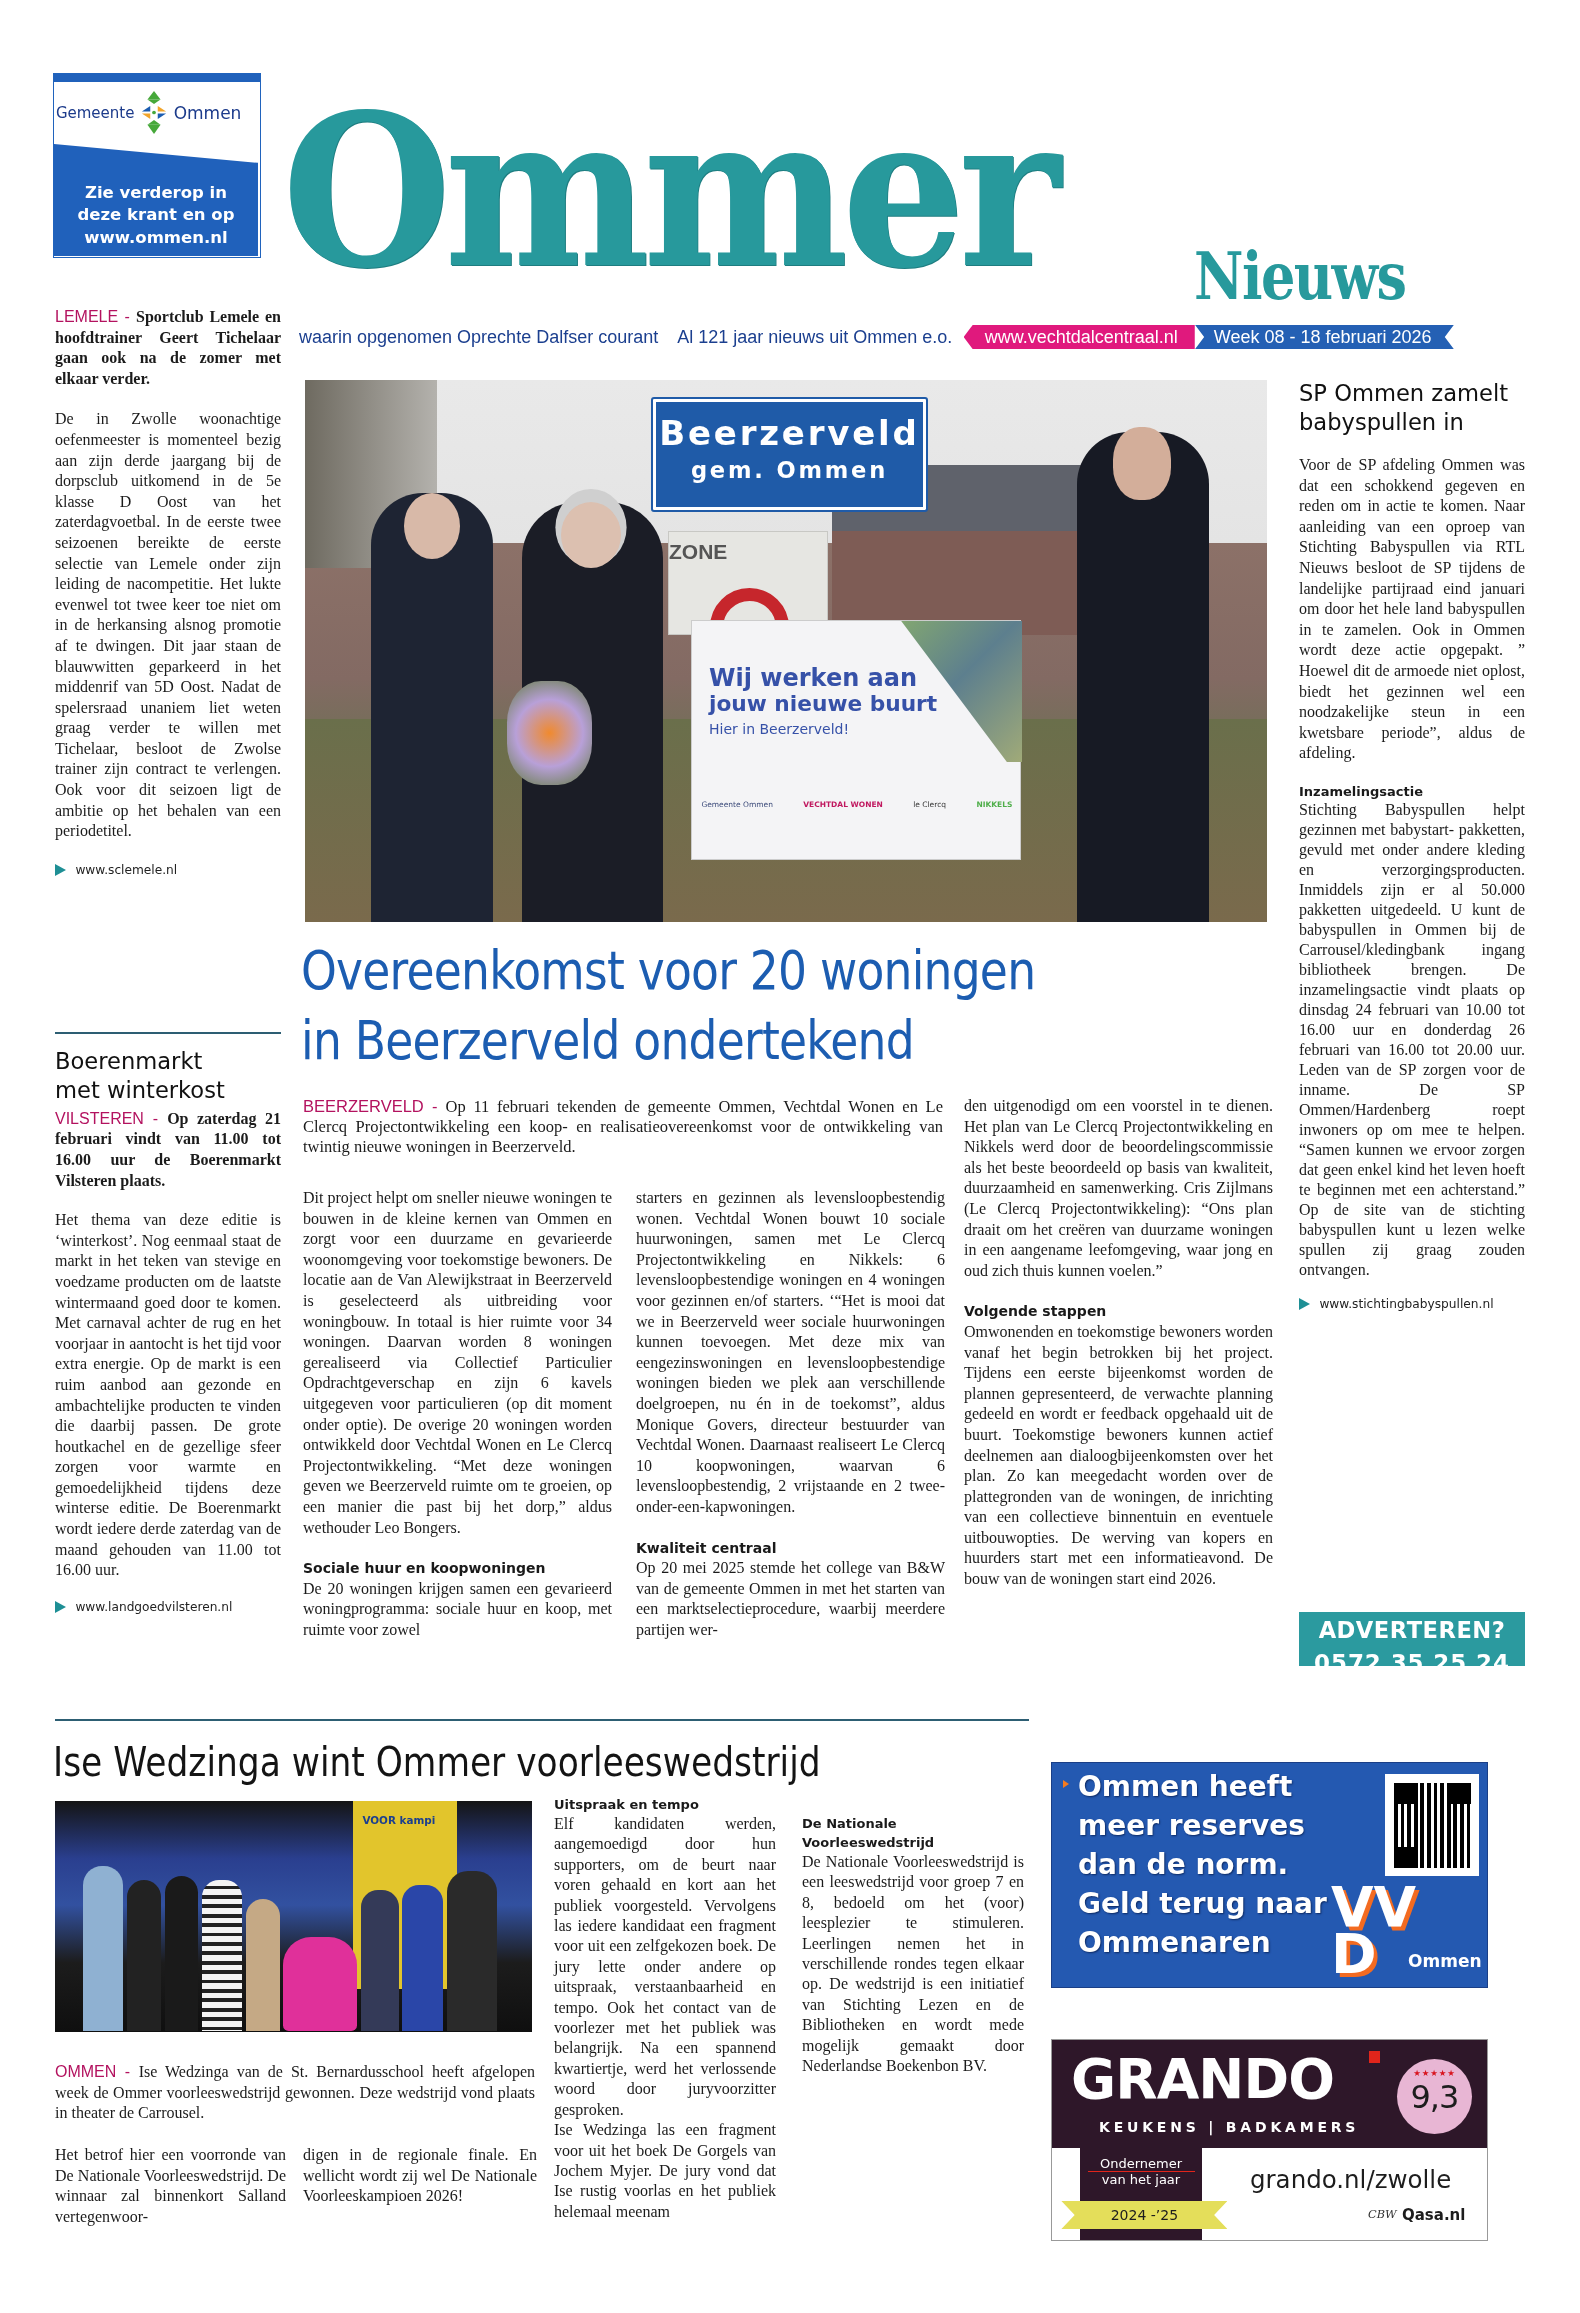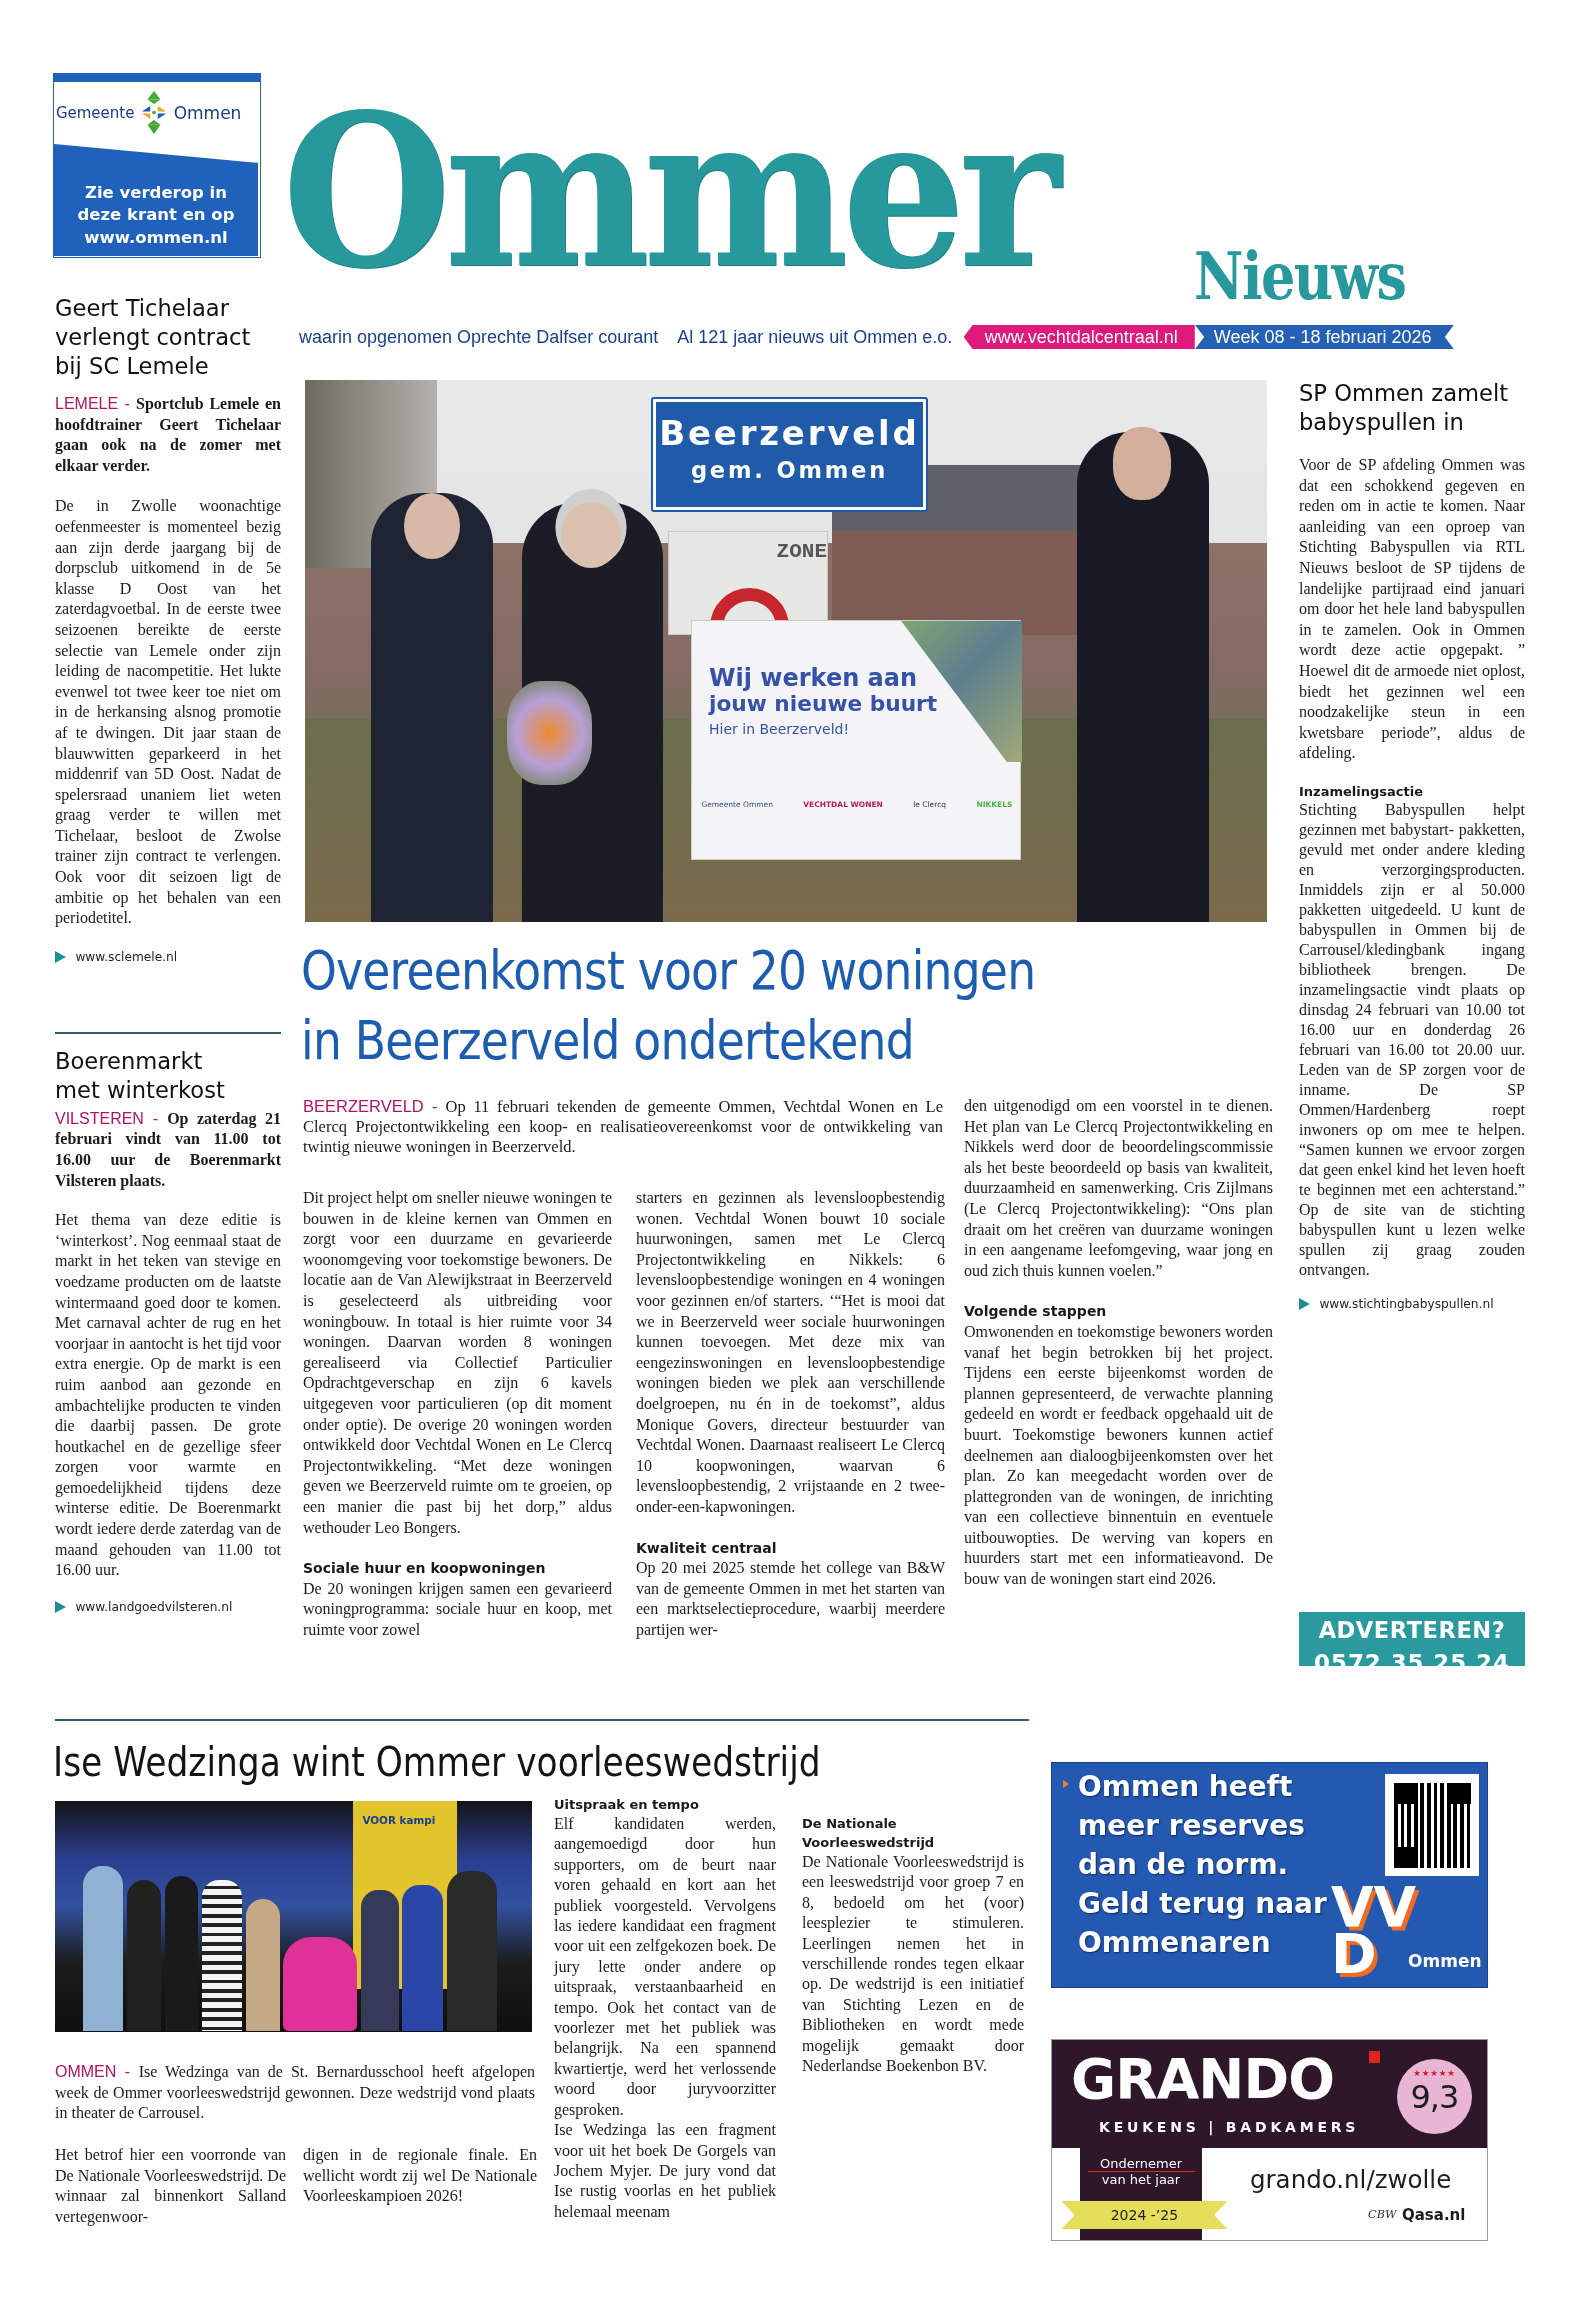--- a/index.html
+++ b/index.html
@@ -76,25 +76,20 @@
 <div class="abs mast-sub" style="left:1194px; top:243px;">Nieuws</div>
 
 <div class="abs" style="left:299px; top:323px; width:1234px; height:28px; display:flex; align-items:center;">
   <span class="tagline">waarin opgenomen Oprechte Dalfser courant</span>
   <span class="tagline" style="margin-left:19px;">Al 121 jaar nieuws uit Ommen e.o.</span>
   <span class="tag-pink" style="margin-left:11.3px;">www.vechtdalcentraal.nl</span>
   <span class="tag-blue" style="margin-left:0;">Week 08 - 18 februari 2026</span>
 </div>
 
 <div class="abs" style="left:55px; top:294px; width:226px;">
-  <div class="side-headline">
-    <div>Geert Tichelaar</div>
-    <div>verlengt contract</div>
-    <div>bij SC Lemele</div>
-  </div>
   <p class="body-text lead" style="margin-top:13px;">
     <span class="dateline">LEMELE - </span><span>Sportclub Lemele en hoofdtrainer Geert Tichelaar gaan ook na de zomer met elkaar verder.</span>
   </p>
   <p class="body-text" style="margin-top:20px;">De in Zwolle woonachtige oefenmeester is momenteel bezig aan zijn derde jaargang bij de dorpsclub uitkomend in de 5e klasse D Oost van het zaterdagvoetbal. In de eerste twee seizoenen bereikte de eerste selectie van Lemele onder zijn leiding de nacompetitie. Het lukte evenwel tot twee keer toe niet om in de herkansing alsnog promotie af te dwingen. Dit jaar staan de blauwwitten geparkeerd in het middenrif van 5D Oost. Nadat de spelersraad unaniem liet weten graag verder te willen met Tichelaar, besloot de Zwolse trainer zijn contract te verlengen. Ook voor dit seizoen ligt de ambitie op het behalen van een periodetitel.</p>
   <div class="link-row" style="margin-top:21px;">
     <span class="tri"></span>
     <span>www.sclemele.nl</span>
   </div>
 </div>
 
@@ -123,21 +118,21 @@
   <div class="abs" style="left:527px; top:151px; width:358px; height:104px; background:#7e5c55;"></div>
 
   <div class="abs" style="left:0; top:339px; width:962px; height:203px; background:linear-gradient(180deg,#6a6f4b,#7a6a4c);"></div>
 
   <div class="abs" style="left:348px; top:19px; width:273px; height:111px; background:#1f5ba8; border:3.8px solid #ffffff; outline:2.8px solid #1f5ba8; border-radius:1px; color:#fff; text-align:center; font-family:'DejaVu Sans',sans-serif; font-weight:bold;">
     <div style="font-size:34px; letter-spacing:2.8px; margin-top:11.3px;">Beerzerveld</div>
     <div style="font-size:22.6px; letter-spacing:2.8px; margin-top:3.8px;">gem. Ommen</div>
   </div>
 
   <div class="abs" style="left:363px; top:151px; width:160px; height:104px; background:#e6e6e2; border:1.9px solid #c8c8c4;">
-    <div style="font-family:Liberation Mono, monospace; font-weight:bold; color:#555; font-size:21px; text-align:right; margin-top:7.5px;">ZONE</div>
+    <div style="font-family:Liberation Sans, sans-serif; font-weight:bold; color:#555; font-size:21px; text-align:left; margin-top:7.5px;">ZONE</div>
     <div class="abs" style="left:41px; top:56px; width:79px; height:79px; border:13px solid #c6262c; border-radius:50%;"></div>
   </div>
 
   <div class="abs" style="left:66px; top:113px; width:122px; height:429px; background:#1e2433; border-radius:52px 52px 0 0;"></div>
   <div class="abs" style="left:99px; top:113px; width:56px; height:66px; background:#d8b9a8; border-radius:50%;"></div>
   <div class="abs" style="left:217px; top:122px; width:141px; height:420px; background:#1b1d26; border-radius:56px 56px 0 0;"></div>
   <div class="abs" style="left:256px; top:122px; width:60px; height:66px; background:#dcc0b0; border-radius:50%; box-shadow:0 -7.5px 0 5.6px #cfcfcf;"></div>
   <div class="abs" style="left:202px; top:301px; width:85px; height:104px; background:radial-gradient(circle,#f08a2e 0%,#b8a0d8 50%,#5e7a3b 100%); border-radius:40%;"></div>
   <div class="abs" style="left:772px; top:52px; width:132px; height:491px; background:#171a24; border-radius:52px 52px 0 0;"></div>
   <div class="abs" style="left:808px; top:47px; width:58px; height:73px; background:#d3ae9a; border-radius:45%;"></div>

